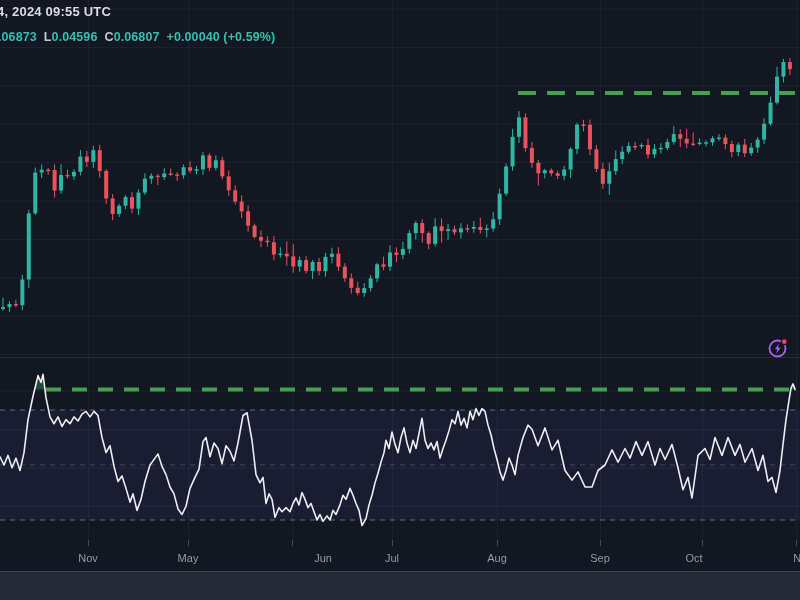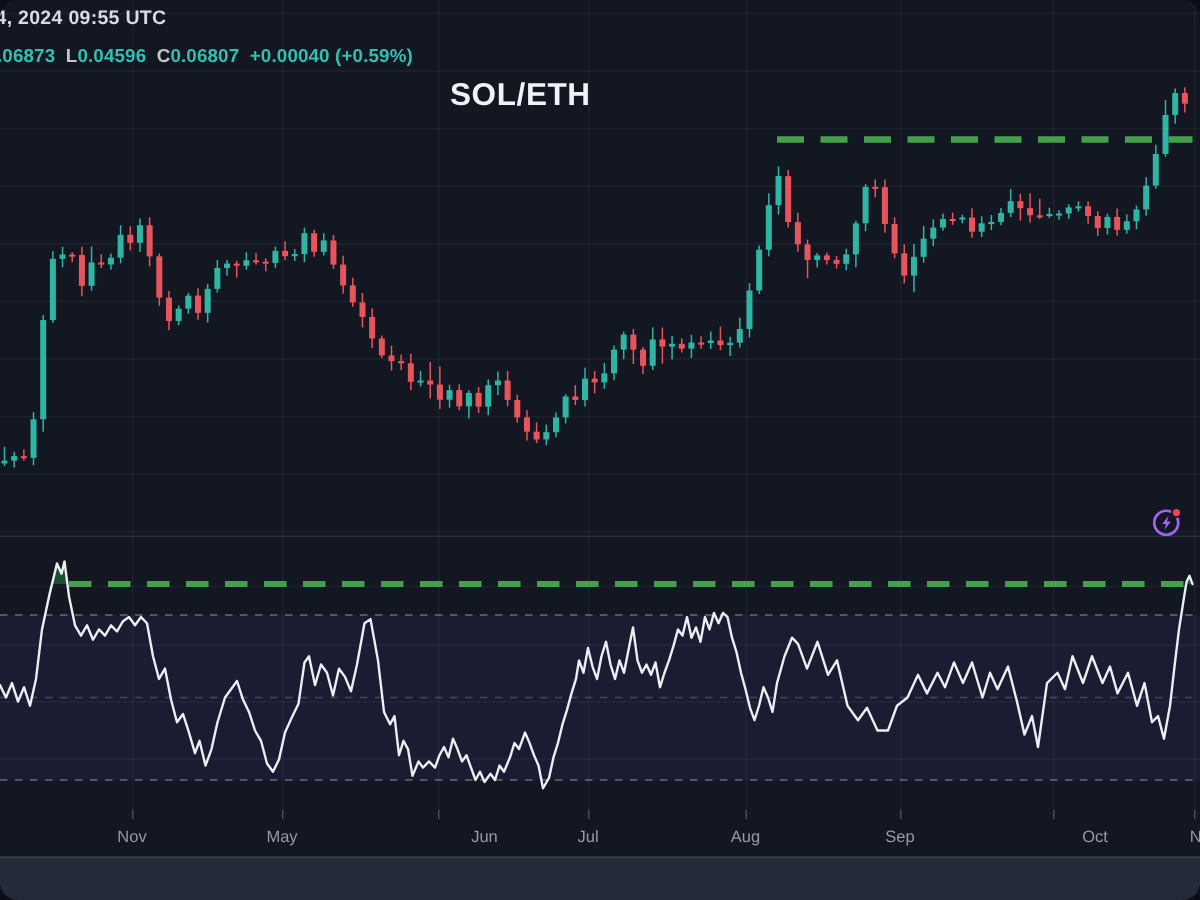--- a/index.html
+++ b/index.html
@@ -1,20 +1,19 @@
 <!DOCTYPE html>
 <html><head>
 <meta charset="utf-8">
 <style>
   html,body{margin:0;padding:0;background:#0c0f17;}
   #window{
     position:relative;width:800px;height:600px;overflow:hidden;
     background:#131722;
     font-family:"Liberation Sans","DejaVu Sans",sans-serif;
-    border-radius:12px;
     -webkit-font-smoothing:antialiased;
   }
   #chartsvg{position:absolute;left:0;top:0;}
   .hdr-date{
     position:absolute;left:-3px;top:4px;font-size:13px;font-weight:600;
     color:#d8dbe2;letter-spacing:.2px;white-space:nowrap;
   }
   .hdr-ohlc{
     position:absolute;left:-2px;top:30px;font-size:12.5px;font-weight:600;
     white-space:nowrap;letter-spacing:.1px;
@@ -330,34 +329,33 @@
       <line x1="46" y1="389.375" x2="796" y2="389.375" stroke="#45a04e" stroke-width="4" stroke-dasharray="15 11"></line>
       <polygon points="34.666666666666664,389.375 38,375.625 41,382.5 43,374.25 44.94117647058823,389.375" fill="#1a4f33"></polygon>
       <polygon points="790.7777777777778,389.375 791,388 793,383.875 795,389.375" fill="#1a4f33"></polygon>
       <polyline points="0,456.75 4,465 8,455.375 12,467.75 16,458.125 20,470.5 24,452.625 28,419.625 33,396.25 38,375.625 41,382.5 43,374.25 46,397.625 50,416.875 54,423.75 58,416.875 62,426.5 66,419.625 70,423.75 74,416.875 78,421 82,414.125 86,411.375 90,416.875 94,411.375 98,415.5 102,437.5 106,452.625 110,445.75 114,466.375 118,481.5 122,476 126,488.375 130,502.125 133,493.875 137,510.375 141,499.375 145,481.5 150,465 155,458.125 158,454 162,466.375 166,474.625 170,487 174,493.875 178,509 182,514.5 186,506.25 190,488.375 195,477.375 199,469.125 203,441.625 206,437.5 210,456.75 214,443 218,448.5 222,463.625 226,445.75 230,451.25 234,460.875 238,443 243,415.5 247,412.75 252,440.25 256,474.625 260,482.875 263,477.375 266,503.5 269,493.875 272,499.375 275,517.25 279,507.625 282,511.75 286,507.625 290,511.75 293,503.5 296,498 299,504.875 302,492.5 305,499.375 308,507.625 311,503.5 314,511.75 317,520 320,514.5 323,521.375 327,515.875 330,520 333,510.375 336,514.5 340,504.875 343,495.25 346,499.375 350,488.375 353,495.25 356,503.5 359,510.375 362,525.5 366,518.625 369,504.875 372,495.25 375,482.875 378,473.25 381,462.25 384,452.625 386,440.25 389,448.5 392,432 395,444.375 398,452.625 401,437.5 404,427.875 407,443 410,452.625 413,440.25 416,448.5 419,433.375 422,418.25 425,440.25 428,448.5 431,443 434,449.875 437,441.625 440,458.125 443,448.5 446,440.25 449,430.625 452,419.625 455,423.75 458,411.375 461,425.125 464,418.25 467,427.875 470,411.375 473,419.625 476,408.625 479,415.5 482,408.625 485,411.375 488,425.125 491,434.75 494,448.5 497,459.5 500,471.875 503,480.125 506,470.5 509,458.125 512,465 515,474.625 518,455.375 523,437.5 528,425.125 532,429.25 538,445.75 545,427.875 552,449.875 558,440.25 565,470.5 572,480.125 578,471.875 585,487 592,487 598,470.5 605,465 612,449.875 618,462.25 625,448.5 630,458.125 636,441.625 642,455.375 648,441.625 655,465 660,448.5 665,459.5 672,444.375 678,467.75 683,489.75 688,477.375 692,498 698,455.375 705,448.5 710,459.5 715,437.5 722,455.375 728,437.5 735,455.375 740,444.375 745,462.25 752,448.5 758,470.5 763,455.375 768,481.5 772,477.375 776,492.5 780,470.5 783,444.375 786,419.625 789,400.375 791,388 793,383.875 795,389.375" fill="none" stroke="#eceef2" stroke-width="1.6" stroke-linejoin="round" stroke-linecap="round"></polyline>
     </svg>
 
   <div class="hdr-date">4, 2024 09:55 UTC</div>
 
   <div class="hdr-ohlc"><span class="ohlc-val">.06873</span><span class="ohlc-lab">L</span><span class="ohlc-val">0.04596</span><span class="ohlc-lab">C</span><span class="ohlc-val">0.06807</span><span class="ohlc-chg">+0.00040 (+0.59%)</span></div>
 
-  <div class="sym-title">SOL/ETH</div>
 
 
   <div class="bottom-bar"></div>
 
   <svg class="flash-btn" viewBox="0 0 22 22">
     <circle cx="10.5" cy="11.5" r="8" fill="none" stroke="#a263f2" stroke-width="1.8"></circle>
     <path d="M12 6.8 L7.8 12.3 H10.3 L9.3 16.4 L13.6 10.7 H11 Z" fill="#a263f2"></path>
     <circle cx="17.3" cy="4.7" r="3" fill="#f04452" stroke="#131722" stroke-width="1.2"></circle>
   </svg>
 
   <div id="month-labels">
       <div class="month-label" style="left: 88px;">Nov</div>
       <div class="month-label" style="left: 188px;">May</div>
       <div class="month-label" style="left: 292px; margin-left: 31px;">Jun</div>
       <div class="month-label" style="left: 392px;">Jul</div>
       <div class="month-label" style="left: 497px;">Aug</div>
       <div class="month-label" style="left: 600px;">Sep</div>
-      <div class="month-label" style="left: 730px;">Oct</div>
+      <div class="month-label" style="left: 694px;">Oct</div>
       <div class="month-label" style="left: 803px;">Nov</div>
     </div>
 </div>
 
 </body></html>

